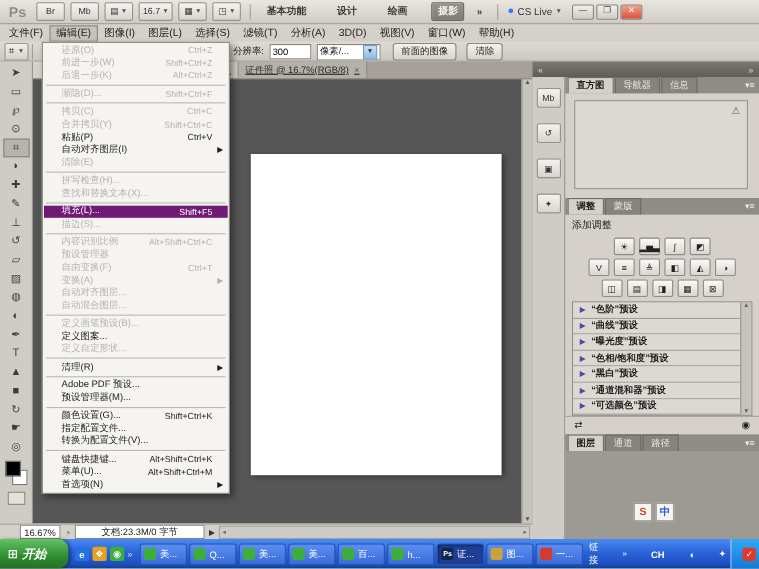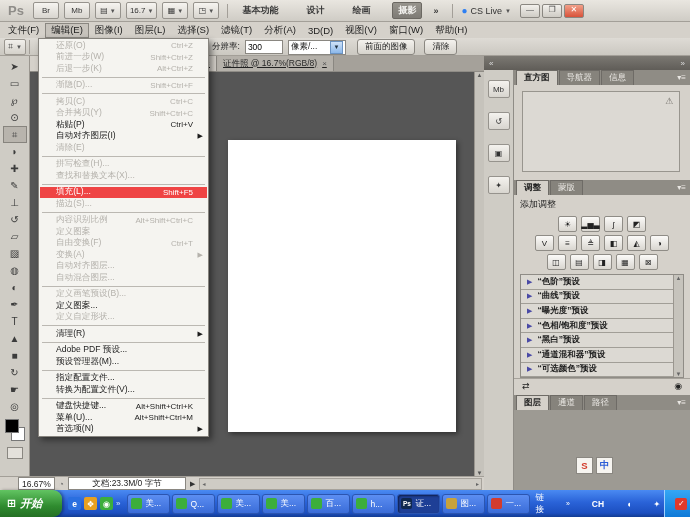--- a/index.html
+++ b/index.html
@@ -106,21 +106,21 @@
   .langbar{position:absolute;left:576px;top:457px;display:flex;gap:3px;z-index:20;}
   .lbtn{width:15px;height:15px;background:#f6f4f0;border:1px solid #8a8781;display:flex;align-items:center;
     justify-content:center;font-weight:bold;font-size:9.5px;}
   
   .editmenu{position:absolute;left:38px;top:38px;width:171px;background:#f5f4f0;border:1px solid #87847e;
     box-shadow:3px 3px 6px rgba(0,0,0,.45);padding:1px;z-index:50;box-sizing:border-box;}
   .erow{height:11.5px;display:flex;align-items:center;padding:0 14px 0 16px;font-size:8.6px;color:#1c1c1c;position:relative;}
   .erow .elbl{flex:1;white-space:nowrap;}
   .erow .sc{font-size:8px;white-space:nowrap;}
   .erow.disabled{color:#b5b2ac;}
-  .erow.selected{background:#ef4444;color:#fff;}
+  .erow.selected{background:#701a75;color:#fff;}
   .erow .sub{position:absolute;right:4px;font-size:7px;}
   .esep{height:1px;background:#bbb8b2;margin:2px 2px;}
   
   .taskbar{position:absolute;left:0;top:490px;width:690px;height:27px;display:flex;align-items:center;
     background:linear-gradient(#4a8af2,#2a63d8 45%,#1c4fc0 85%,#123c92);}
   .start{height:27px;width:62px;flex:none;background:linear-gradient(#62c462,#2f8b2f 60%,#247024);
     border-radius:0 9px 9px 0;color:#fff;font-weight:bold;font-style:italic;font-size:11px;
     display:flex;align-items:center;gap:4px;padding-left:7px;box-sizing:border-box;box-shadow:2px 0 3px rgba(0,0,0,.35);}
   .ql{display:flex;align-items:center;gap:3px;padding:0 6px;flex:none;}
   .qicon{width:13px;height:13px;border-radius:2px;display:flex;align-items:center;justify-content:center;
@@ -438,21 +438,21 @@
       </div>
       <div class="erow disabled">
         <span class="elbl">描边(S)...</span>
       </div>
       <div class="esep"></div>
       <div class="erow disabled">
         <span class="elbl">内容识别比例</span>
         <span class="sc">Alt+Shift+Ctrl+C</span>
       </div>
       <div class="erow disabled">
-        <span class="elbl">定义图案</span>
+        <span class="elbl">预设管理器</span>
       </div>
       <div class="erow disabled">
         <span class="elbl">自由变换(F)</span>
         <span class="sc">Ctrl+T</span>
       </div>
       <div class="erow disabled">
         <span class="elbl">变换(A)</span>
         <span class="sub">▶</span>
       </div>
       <div class="erow disabled">
@@ -477,20 +477,24 @@
         <span class="sub">▶</span>
       </div>
       <div class="esep"></div>
       <div class="erow enabled">
         <span class="elbl">Adobe PDF 预设...</span>
       </div>
       <div class="erow enabled">
         <span class="elbl">预设管理器(M)...</span>
       </div>
       <div class="esep"></div>
+      <div class="erow enabled">
+        <span class="elbl">颜色设置(G)...</span>
+        <span class="sc">Shift+Ctrl+K</span>
+      </div>
       <div class="erow enabled">
         <span class="elbl">指定配置文件...</span>
       </div>
       <div class="erow enabled">
         <span class="elbl">转换为配置文件(V)...</span>
       </div>
       <div class="esep"></div>
       <div class="erow enabled">
         <span class="elbl">键盘快捷键...</span>
         <span class="sc">Alt+Shift+Ctrl+K</span>

